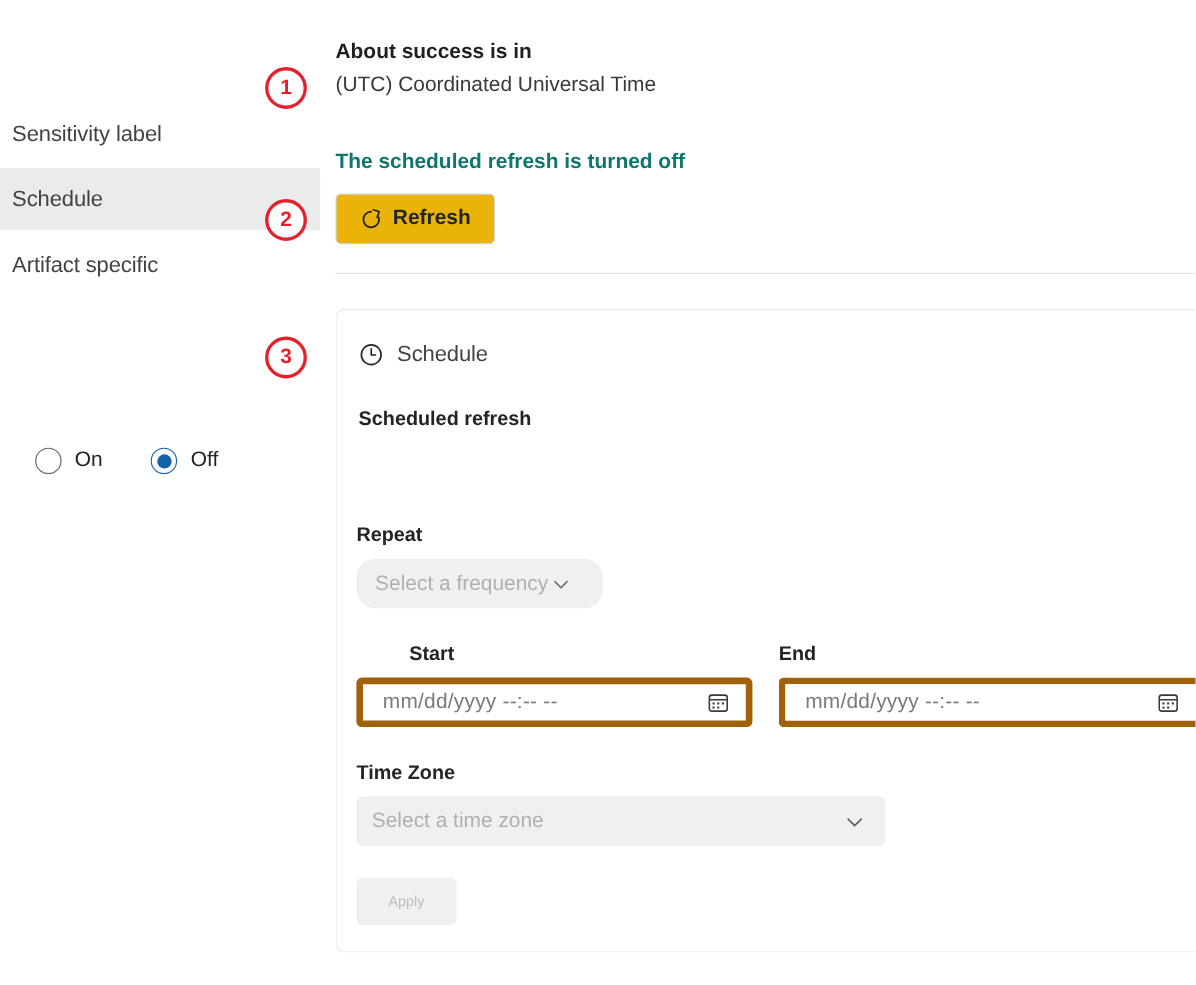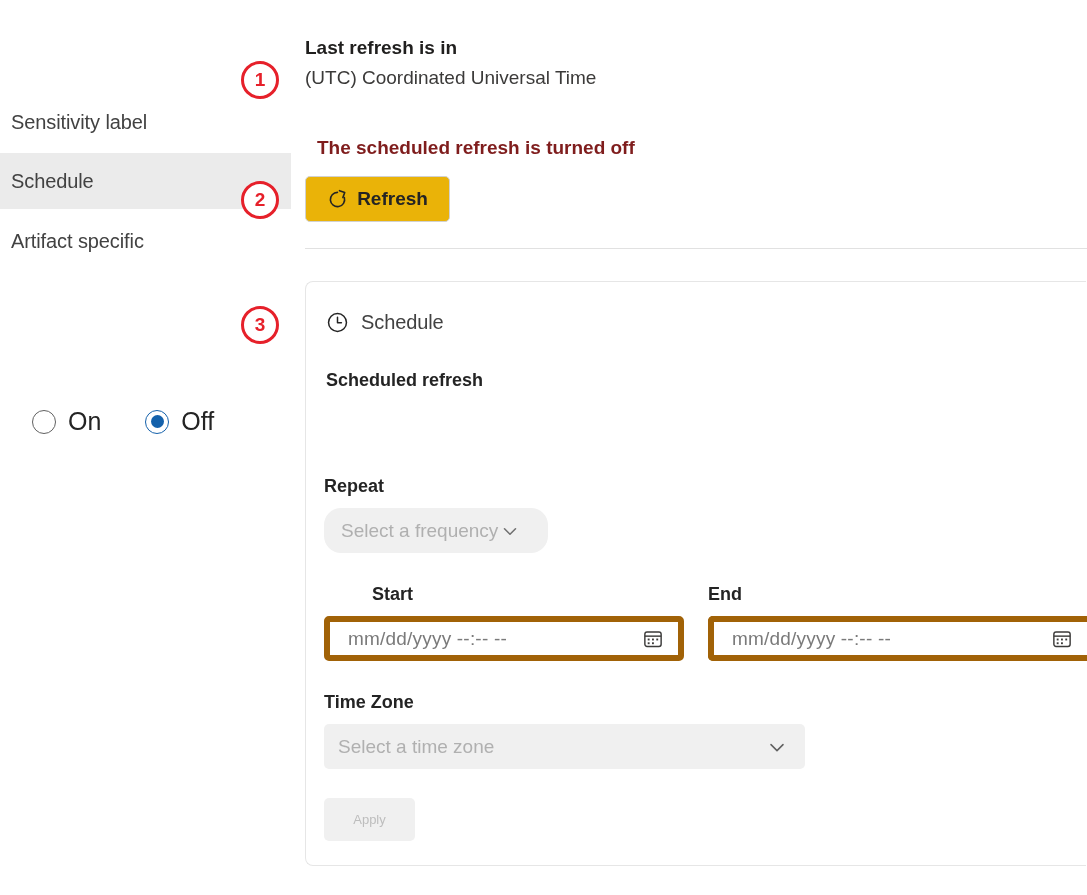--- a/index.html
+++ b/index.html
@@ -65,25 +65,25 @@
     line-height: 30px;
     color: #3b3a39;
     white-space: nowrap;
   }
   .status-line.bold {
     font-weight: bold;
     color: #201f1e;
   }
   .status-turned-off {
     position: absolute;
-    left: 12px;
+    left: 0;
     top: 135px;
     font-size: 19px;
     font-weight: bold;
-    color: #7f1d1d;
+    color: #0f766e;
     line-height: 26px;
     white-space: nowrap;
     text-align: center;
   }
 
   
   #refresh-button {
     position: absolute;
     left: 0;
     top: 176px;
@@ -178,21 +178,21 @@
   .radio-circle.checked {
     border-color: #1461ab;
   }
   .radio-dot {
     width: 13px;
     height: 13px;
     border-radius: 50%;
     background: #1461ab;
   }
   .radio-label {
-    font-size: 25px;
+    font-size: 19px;
     color: #242424;
     text-align: right;
   }
 
   
   #frequency-dropdown {
     position: absolute;
     left: 324px;
     top: 508px;
     width: 224px;
@@ -327,21 +327,21 @@
     <span>Schedule</span>
   </div>
   <div class="nav-item" style="top:213px">
     <span>Artifact specific</span>
   </div>
 </nav>
 
 <main id="main">
 
   <div class="status-block">
-    <div class="status-line bold">Last refresh is in</div>
+    <div class="status-line bold">About success is in</div>
     <div class="status-line">(UTC) Coordinated Universal Time</div>
   </div>
 
   <div class="status-turned-off">The scheduled refresh is turned off</div>
 
   <button id="refresh-button">
     <span style="display:flex;align-items:center;">
       <svg width="21" height="21" viewBox="0 0 20 20" fill="none" aria-hidden="true">
         <path d="M10 3.2a6.8 6.8 0 1 0 6.55 5.0" stroke="#242424" stroke-width="1.5" stroke-linecap="round" fill="none"></path>
         <path d="M11.9 1.6 L16.9 3.3 L15.1 8.2" stroke="#242424" stroke-width="1.5" stroke-linecap="round" stroke-linejoin="round" fill="none"></path>

